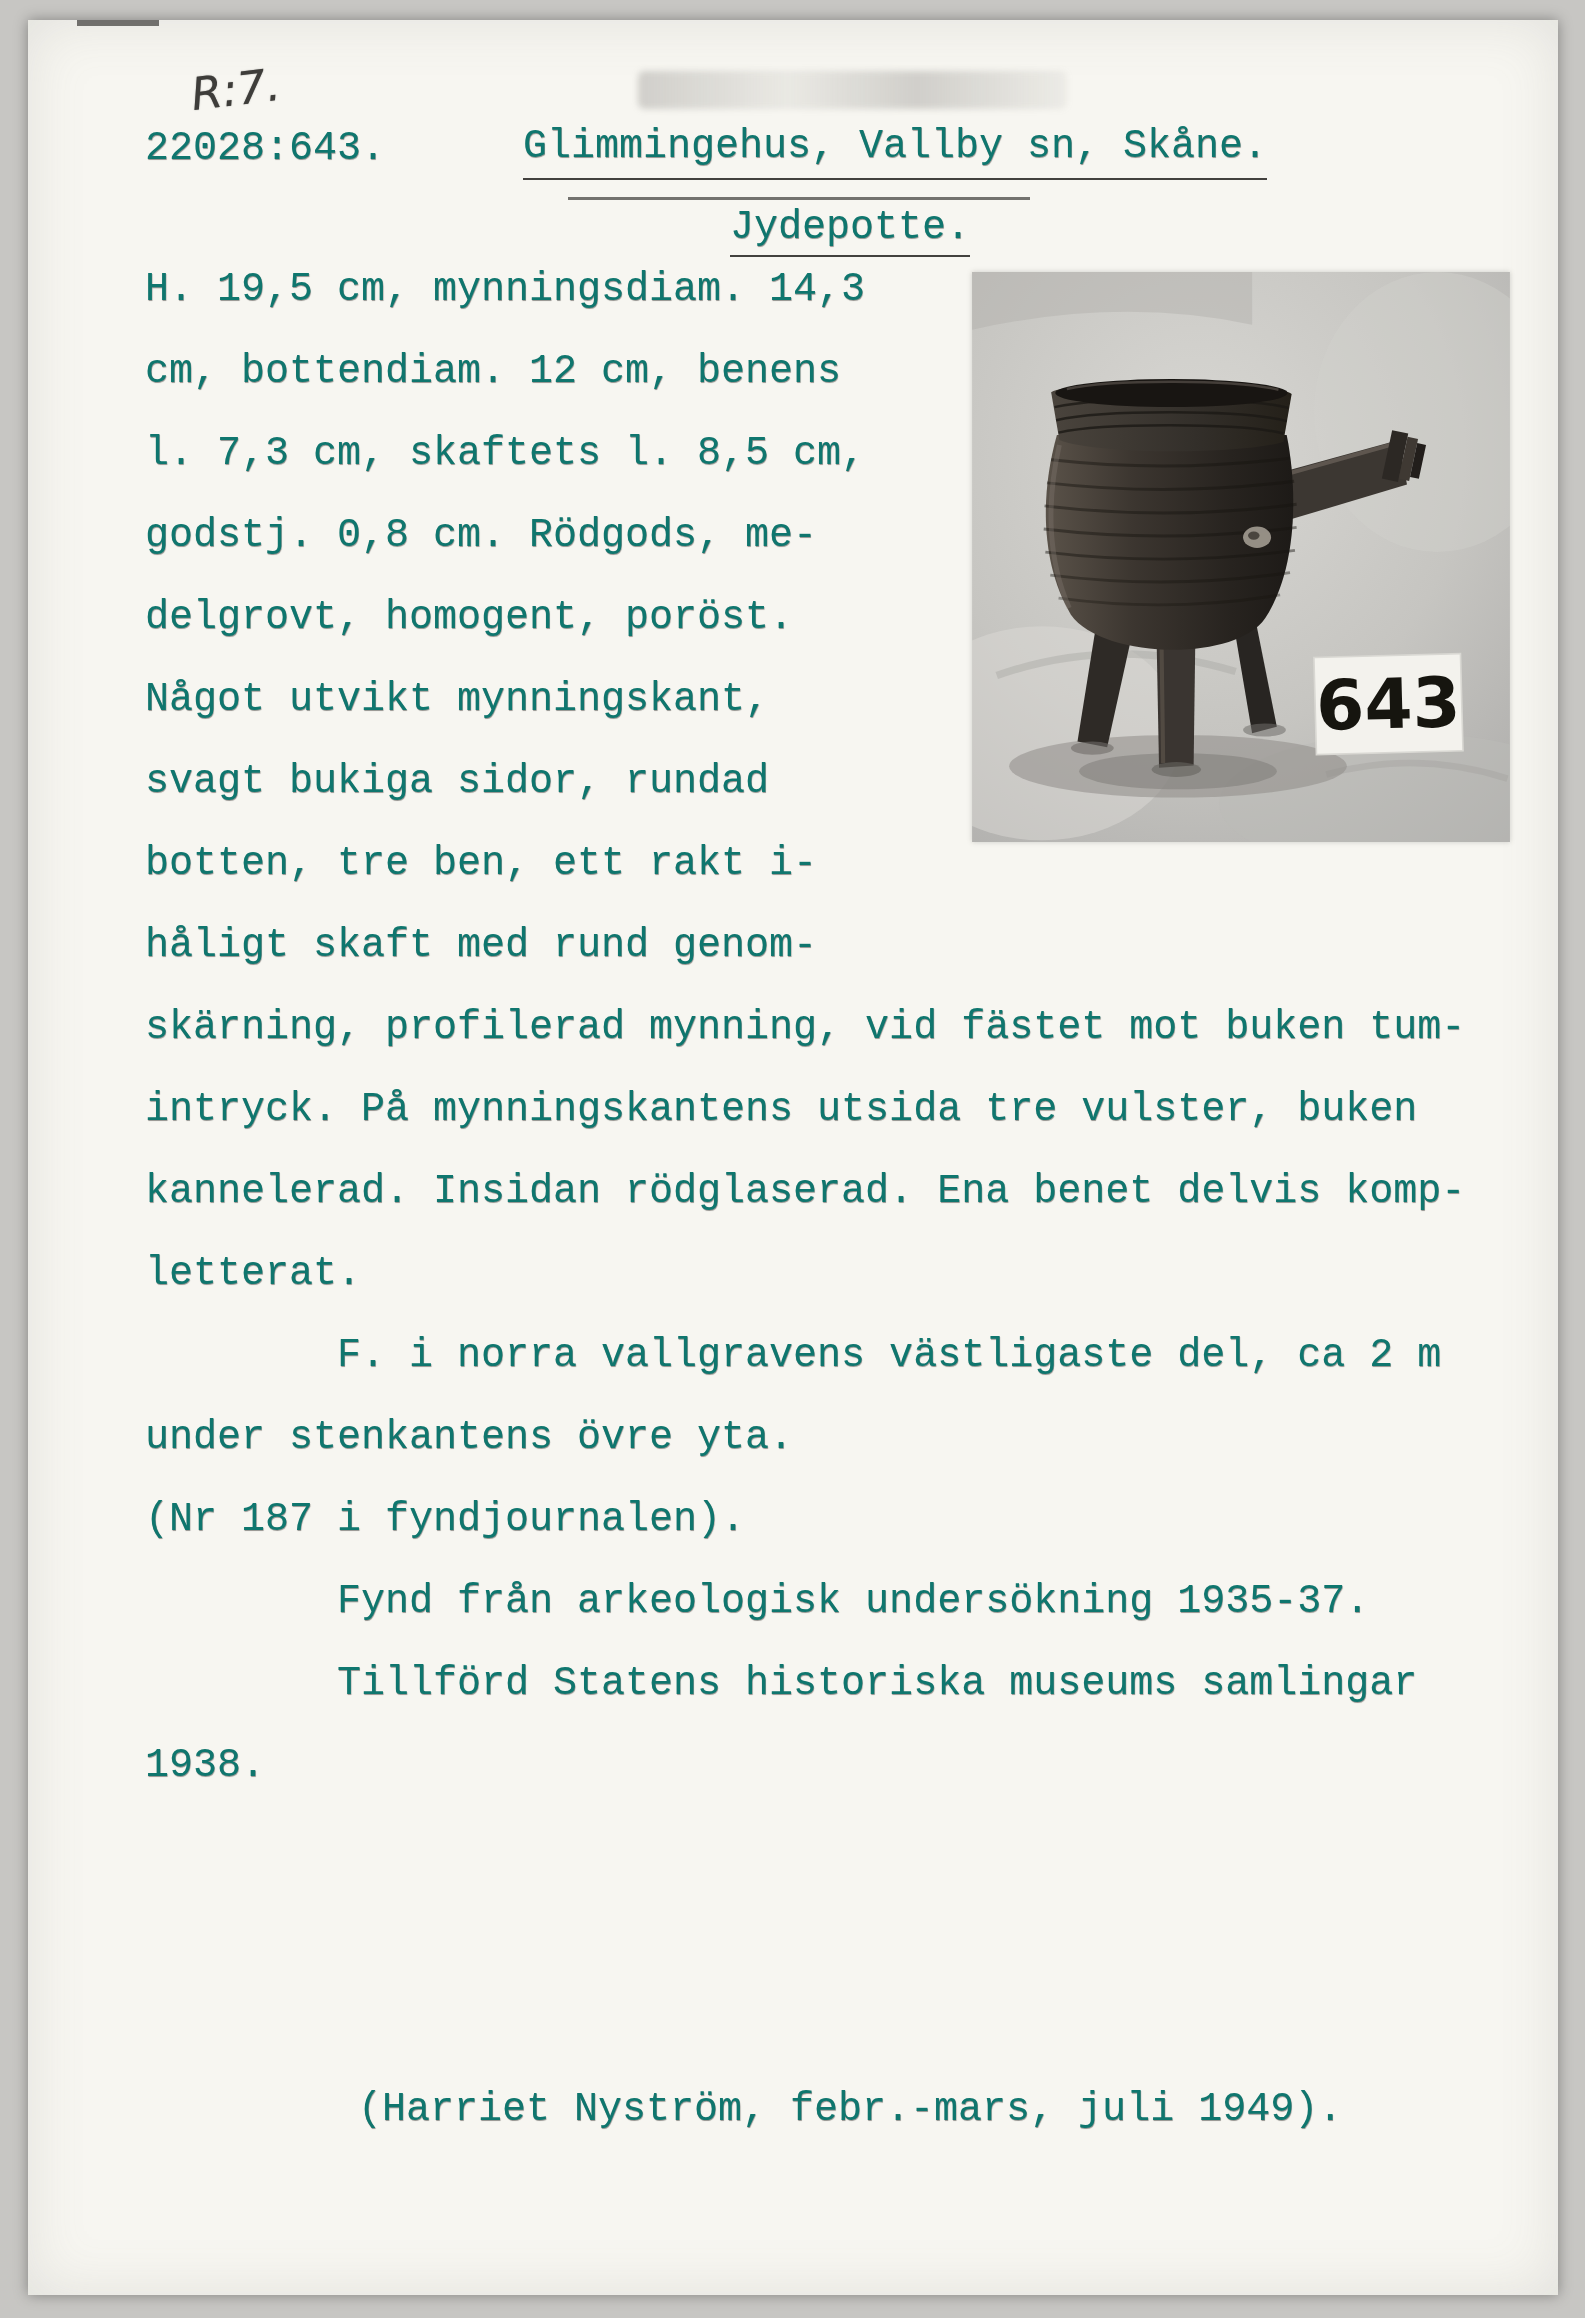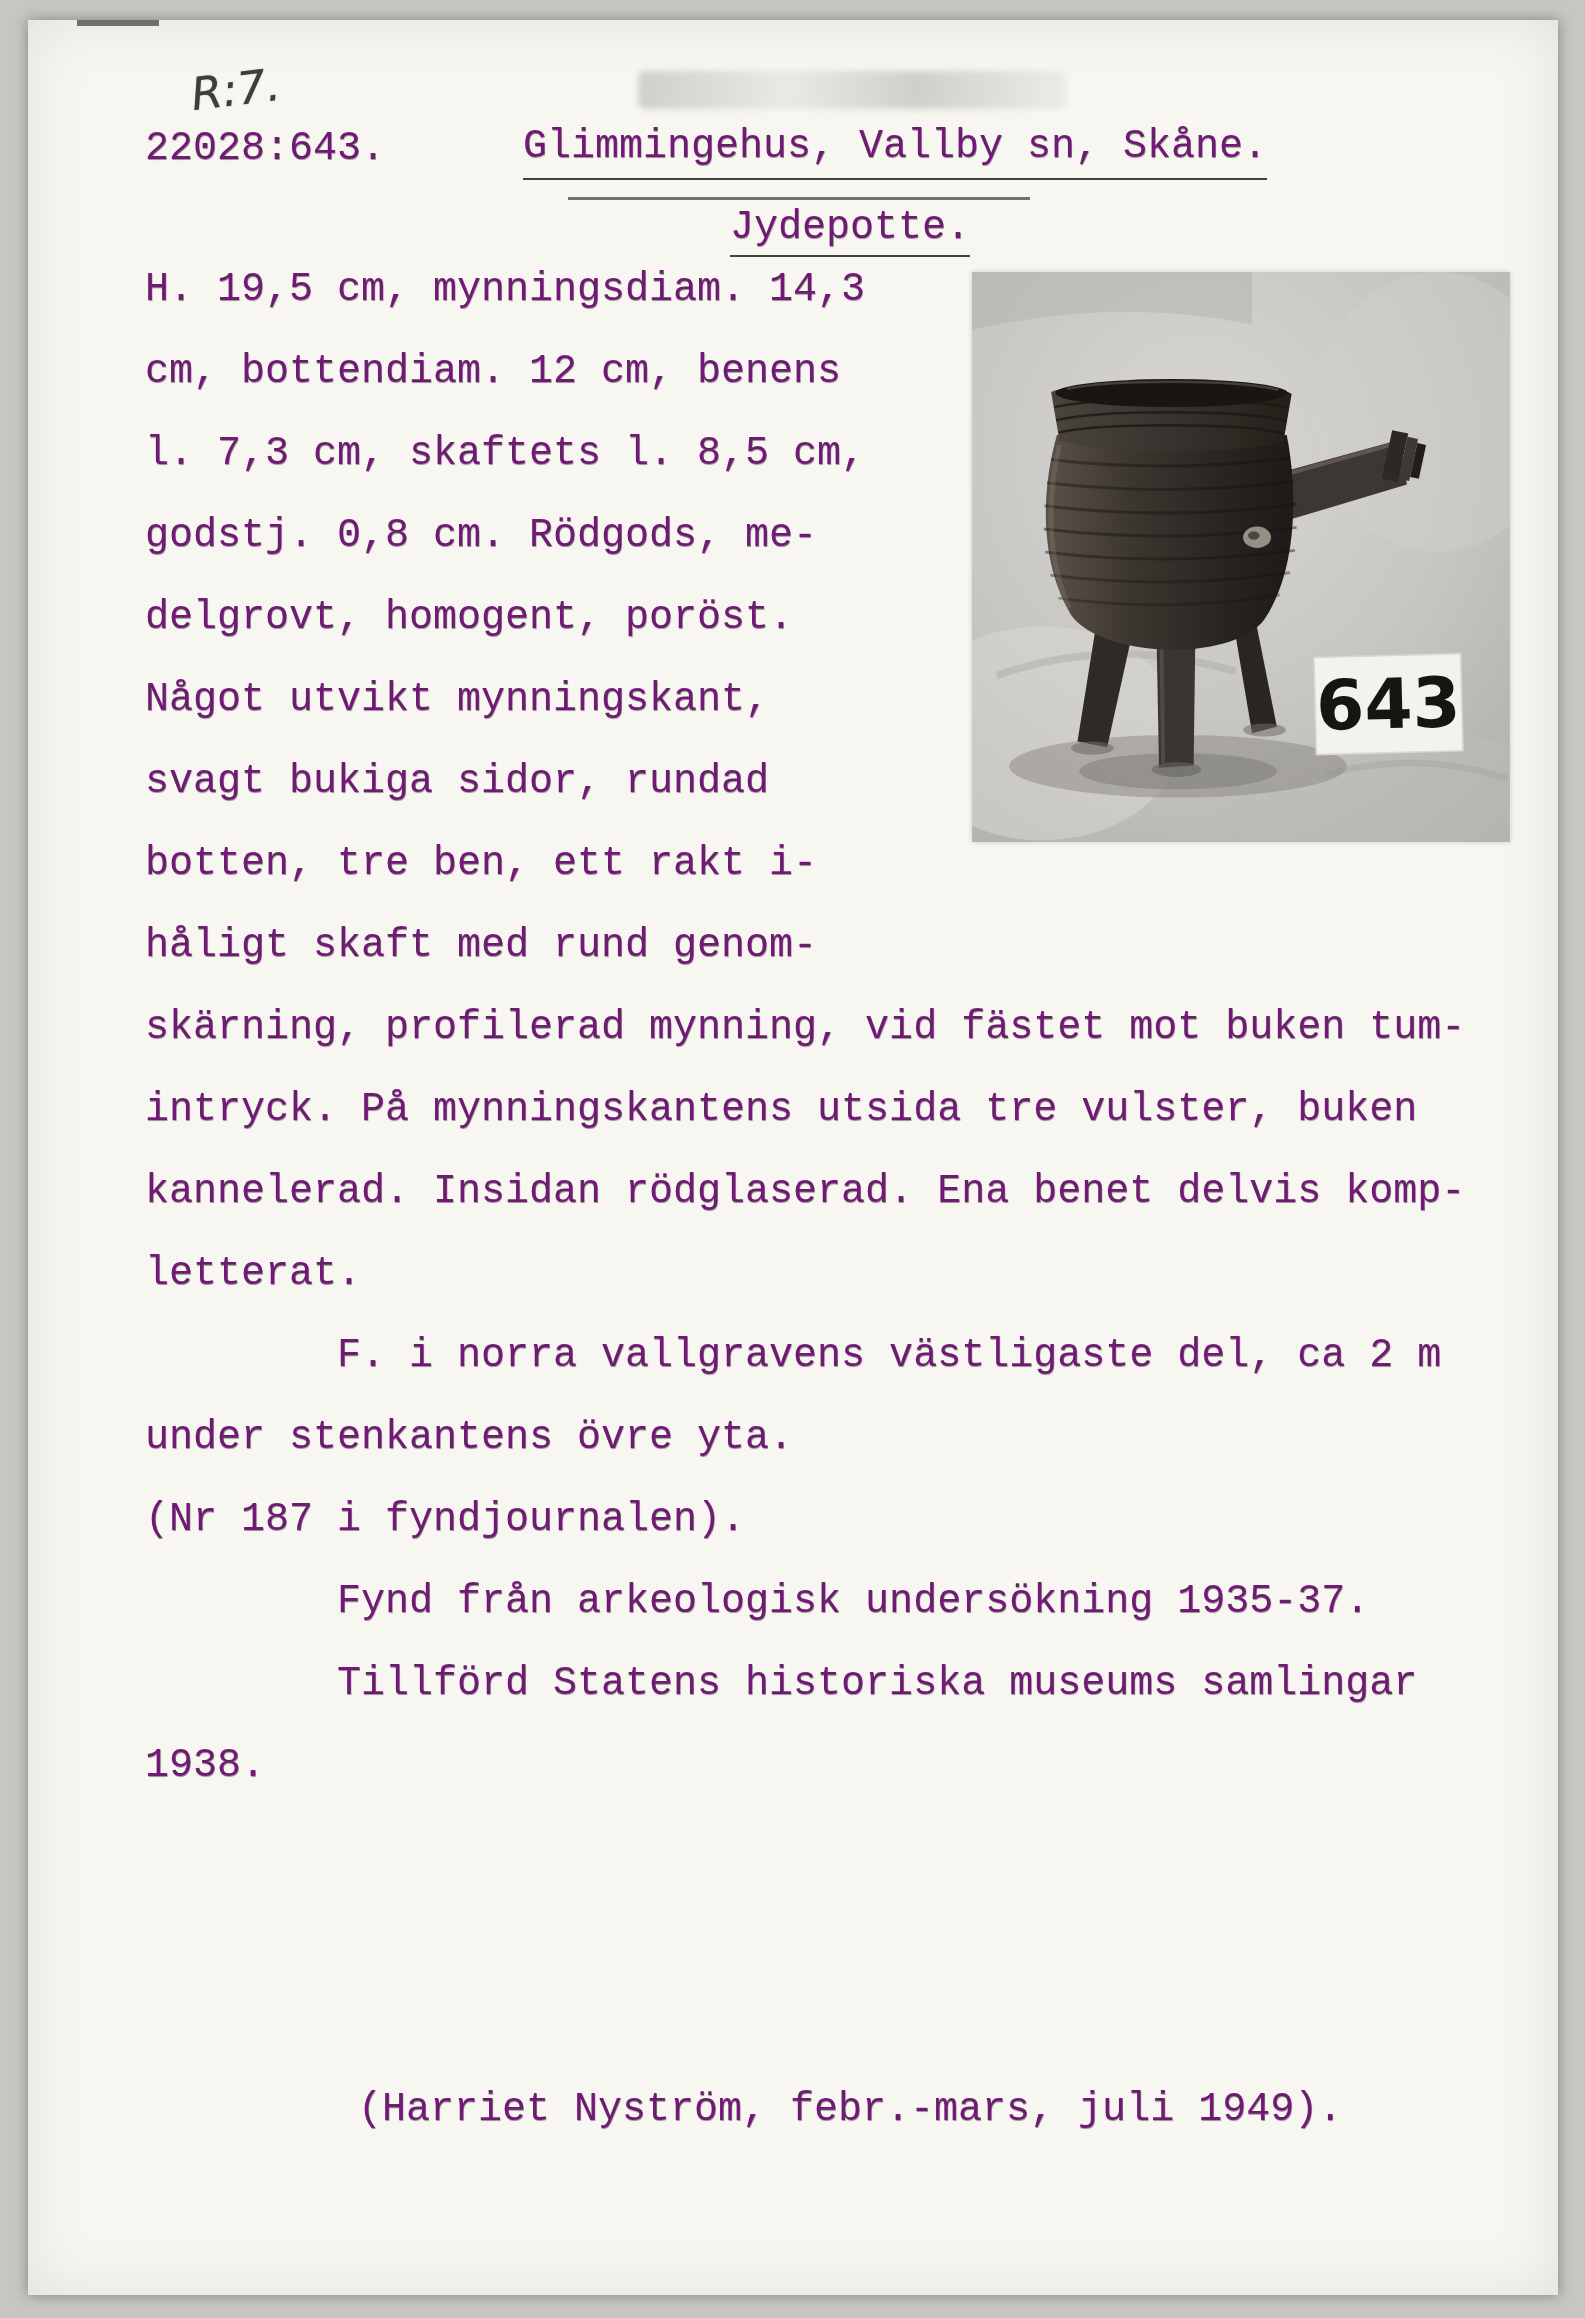--- a/index.html
+++ b/index.html
@@ -15,21 +15,21 @@
     position: absolute;
     left: 28px; top: 20px;
     width: 1530px; height: 2275px;
     background: #f7f6f1;
     box-shadow: inset 0 0 58px rgba(120,118,110,0.16), 0 0 13px rgba(0,0,0,0.35);
   }
   .tw {
     position: absolute;
     font-family: "Liberation Mono", monospace;
     font-size: 40px;
-    color: #701a75;
+    color: #0f766e;
     white-space: pre;
     text-shadow: 0.5px 0.7px 0.7px rgba(33,31,28,0.45);
   }
   .handwritten {
     position: absolute;
     left: 163px; top: 43px;
     font-family: "DejaVu Sans", sans-serif;
     font-style: italic;
     font-size: 45px;
     color: #3e3d3a;

